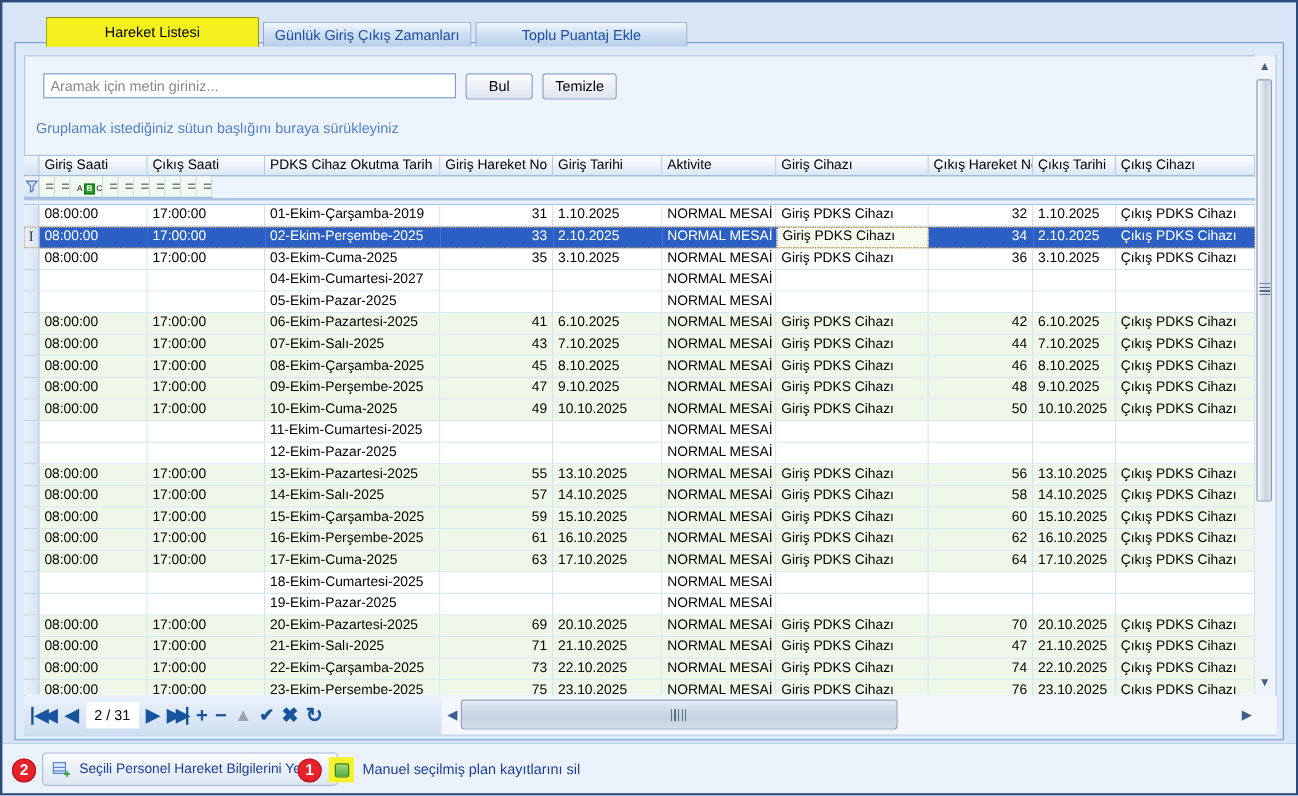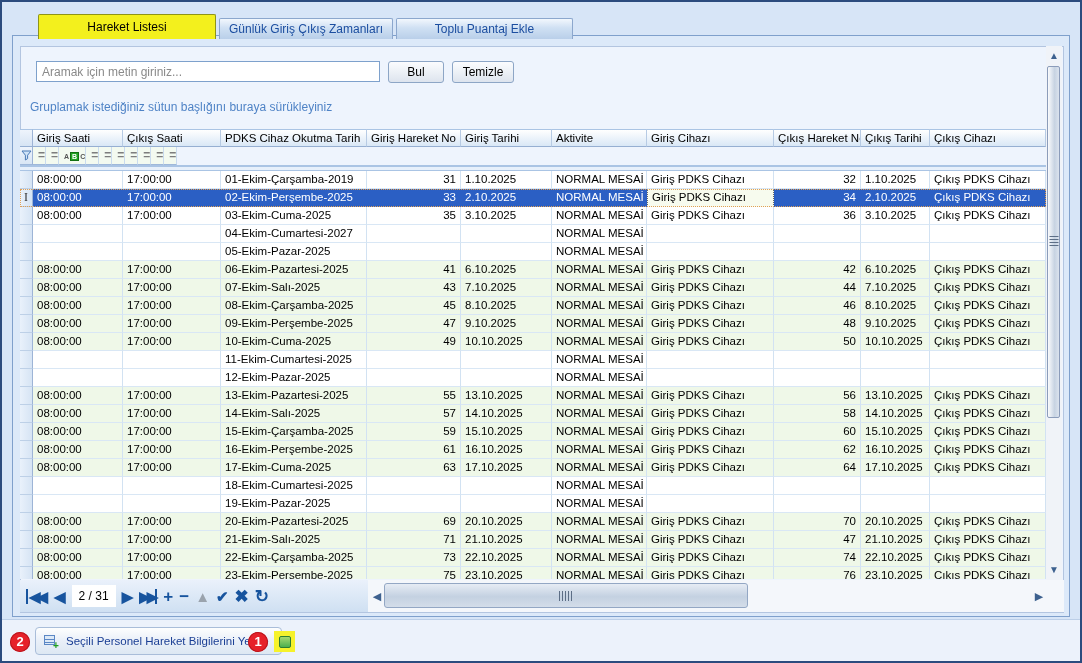--- a/index.html
+++ b/index.html
@@ -510,15 +510,16 @@
     <span class="mini-table">
       <span class="tbl"></span>
         <span class="plus">+</span>
     </span>
     <span>Seçili Personel Hareket Bilgilerini Yenile</span>
   </div>
   <div class="som-badge badge-1">1</div>
   <div class="yellow-hl">
     <span class="green-box"></span>
   </div>
+  <div class="del-label">Manuel seçilmiş plan kayıtlarını sil</div>
 </div>
 
 <div class="win-border"></div>
 
 </body></html>

